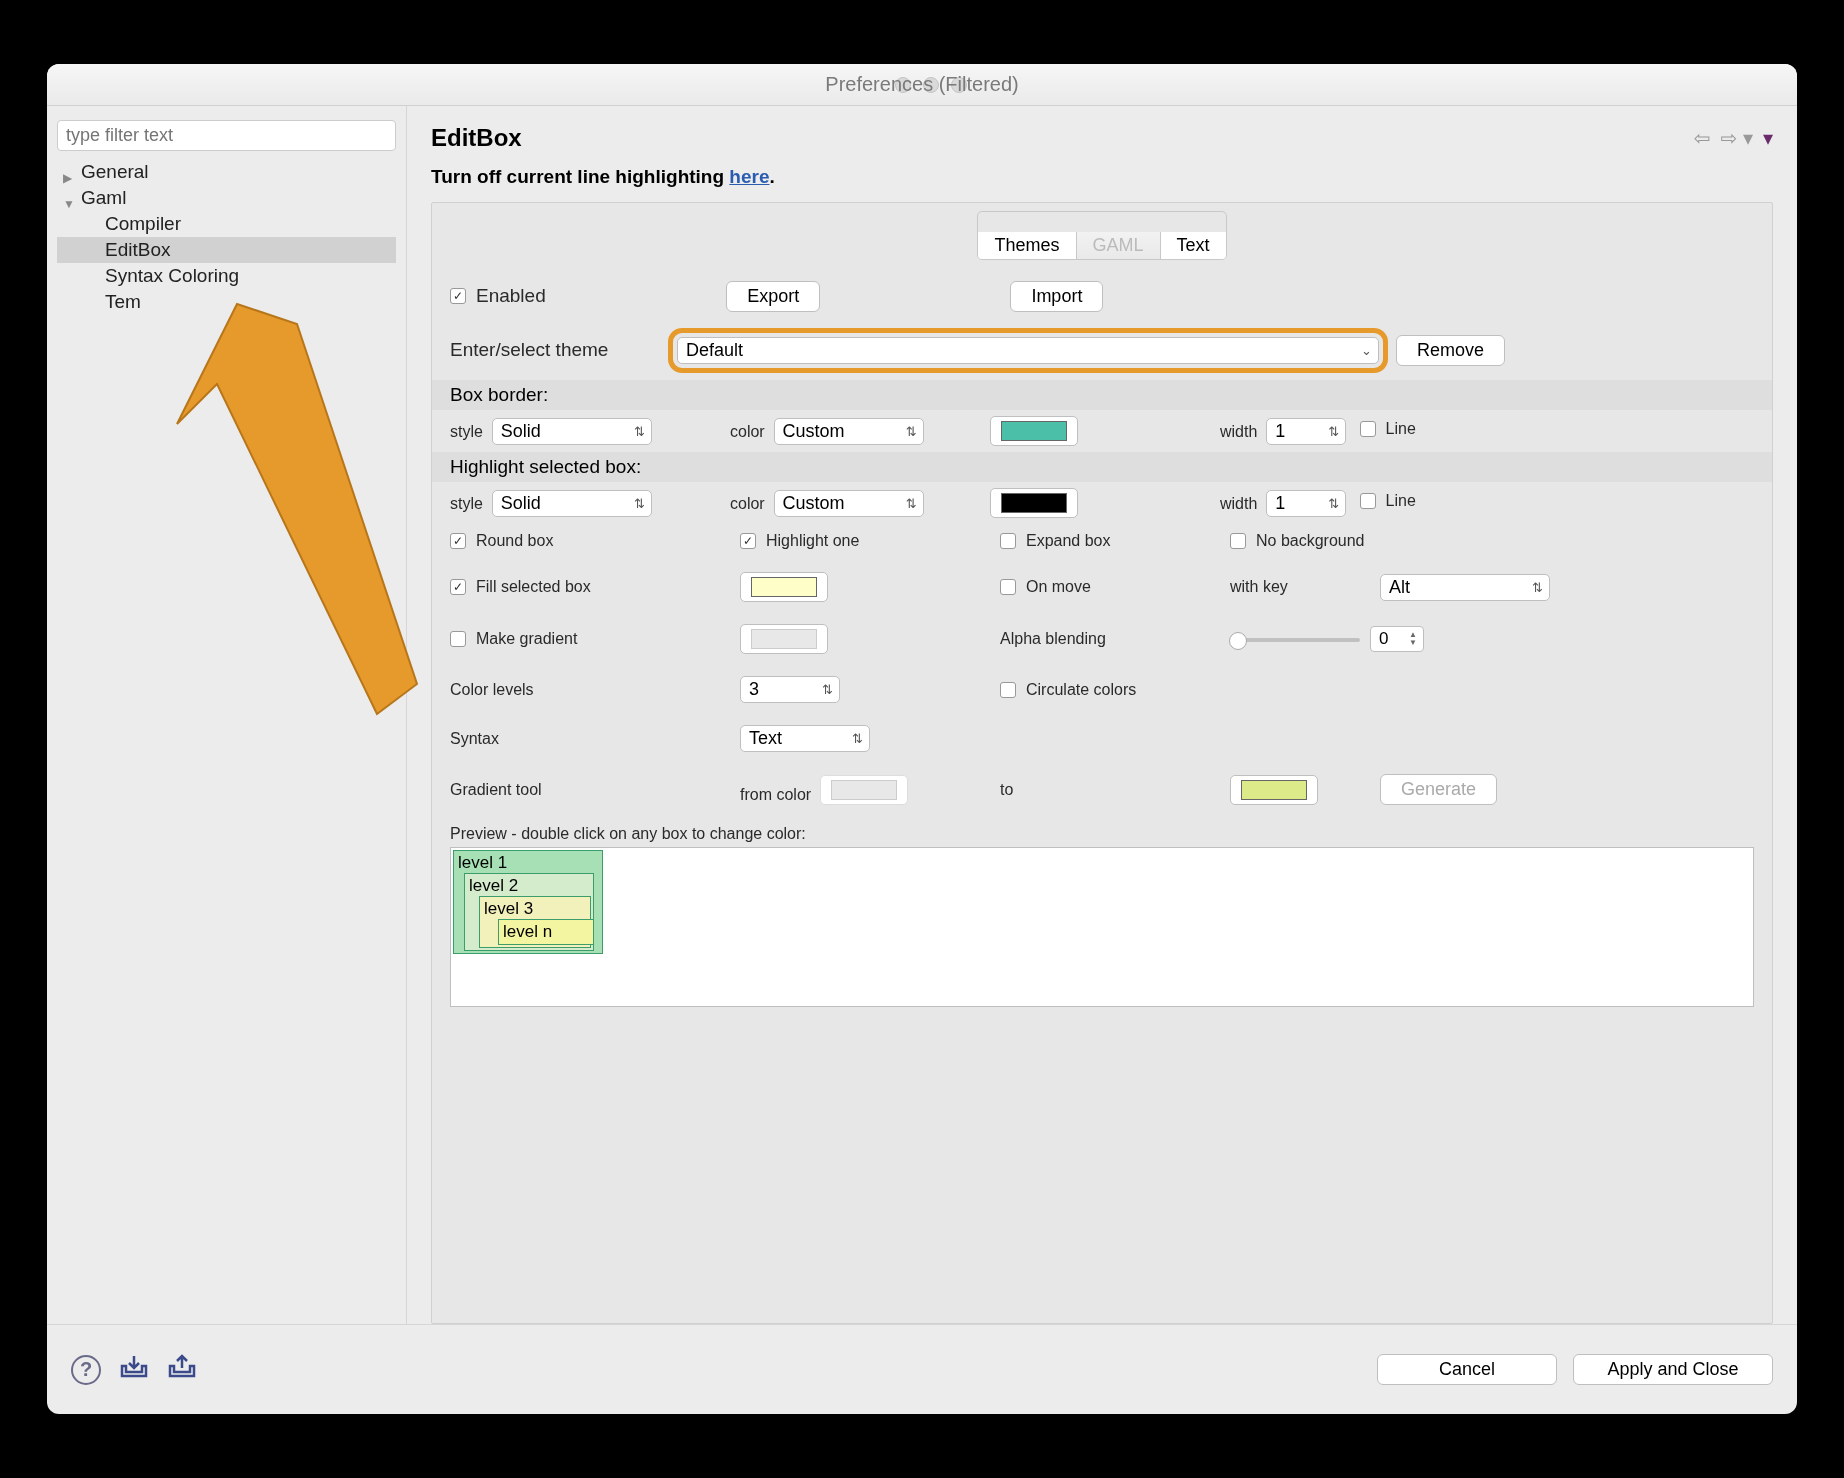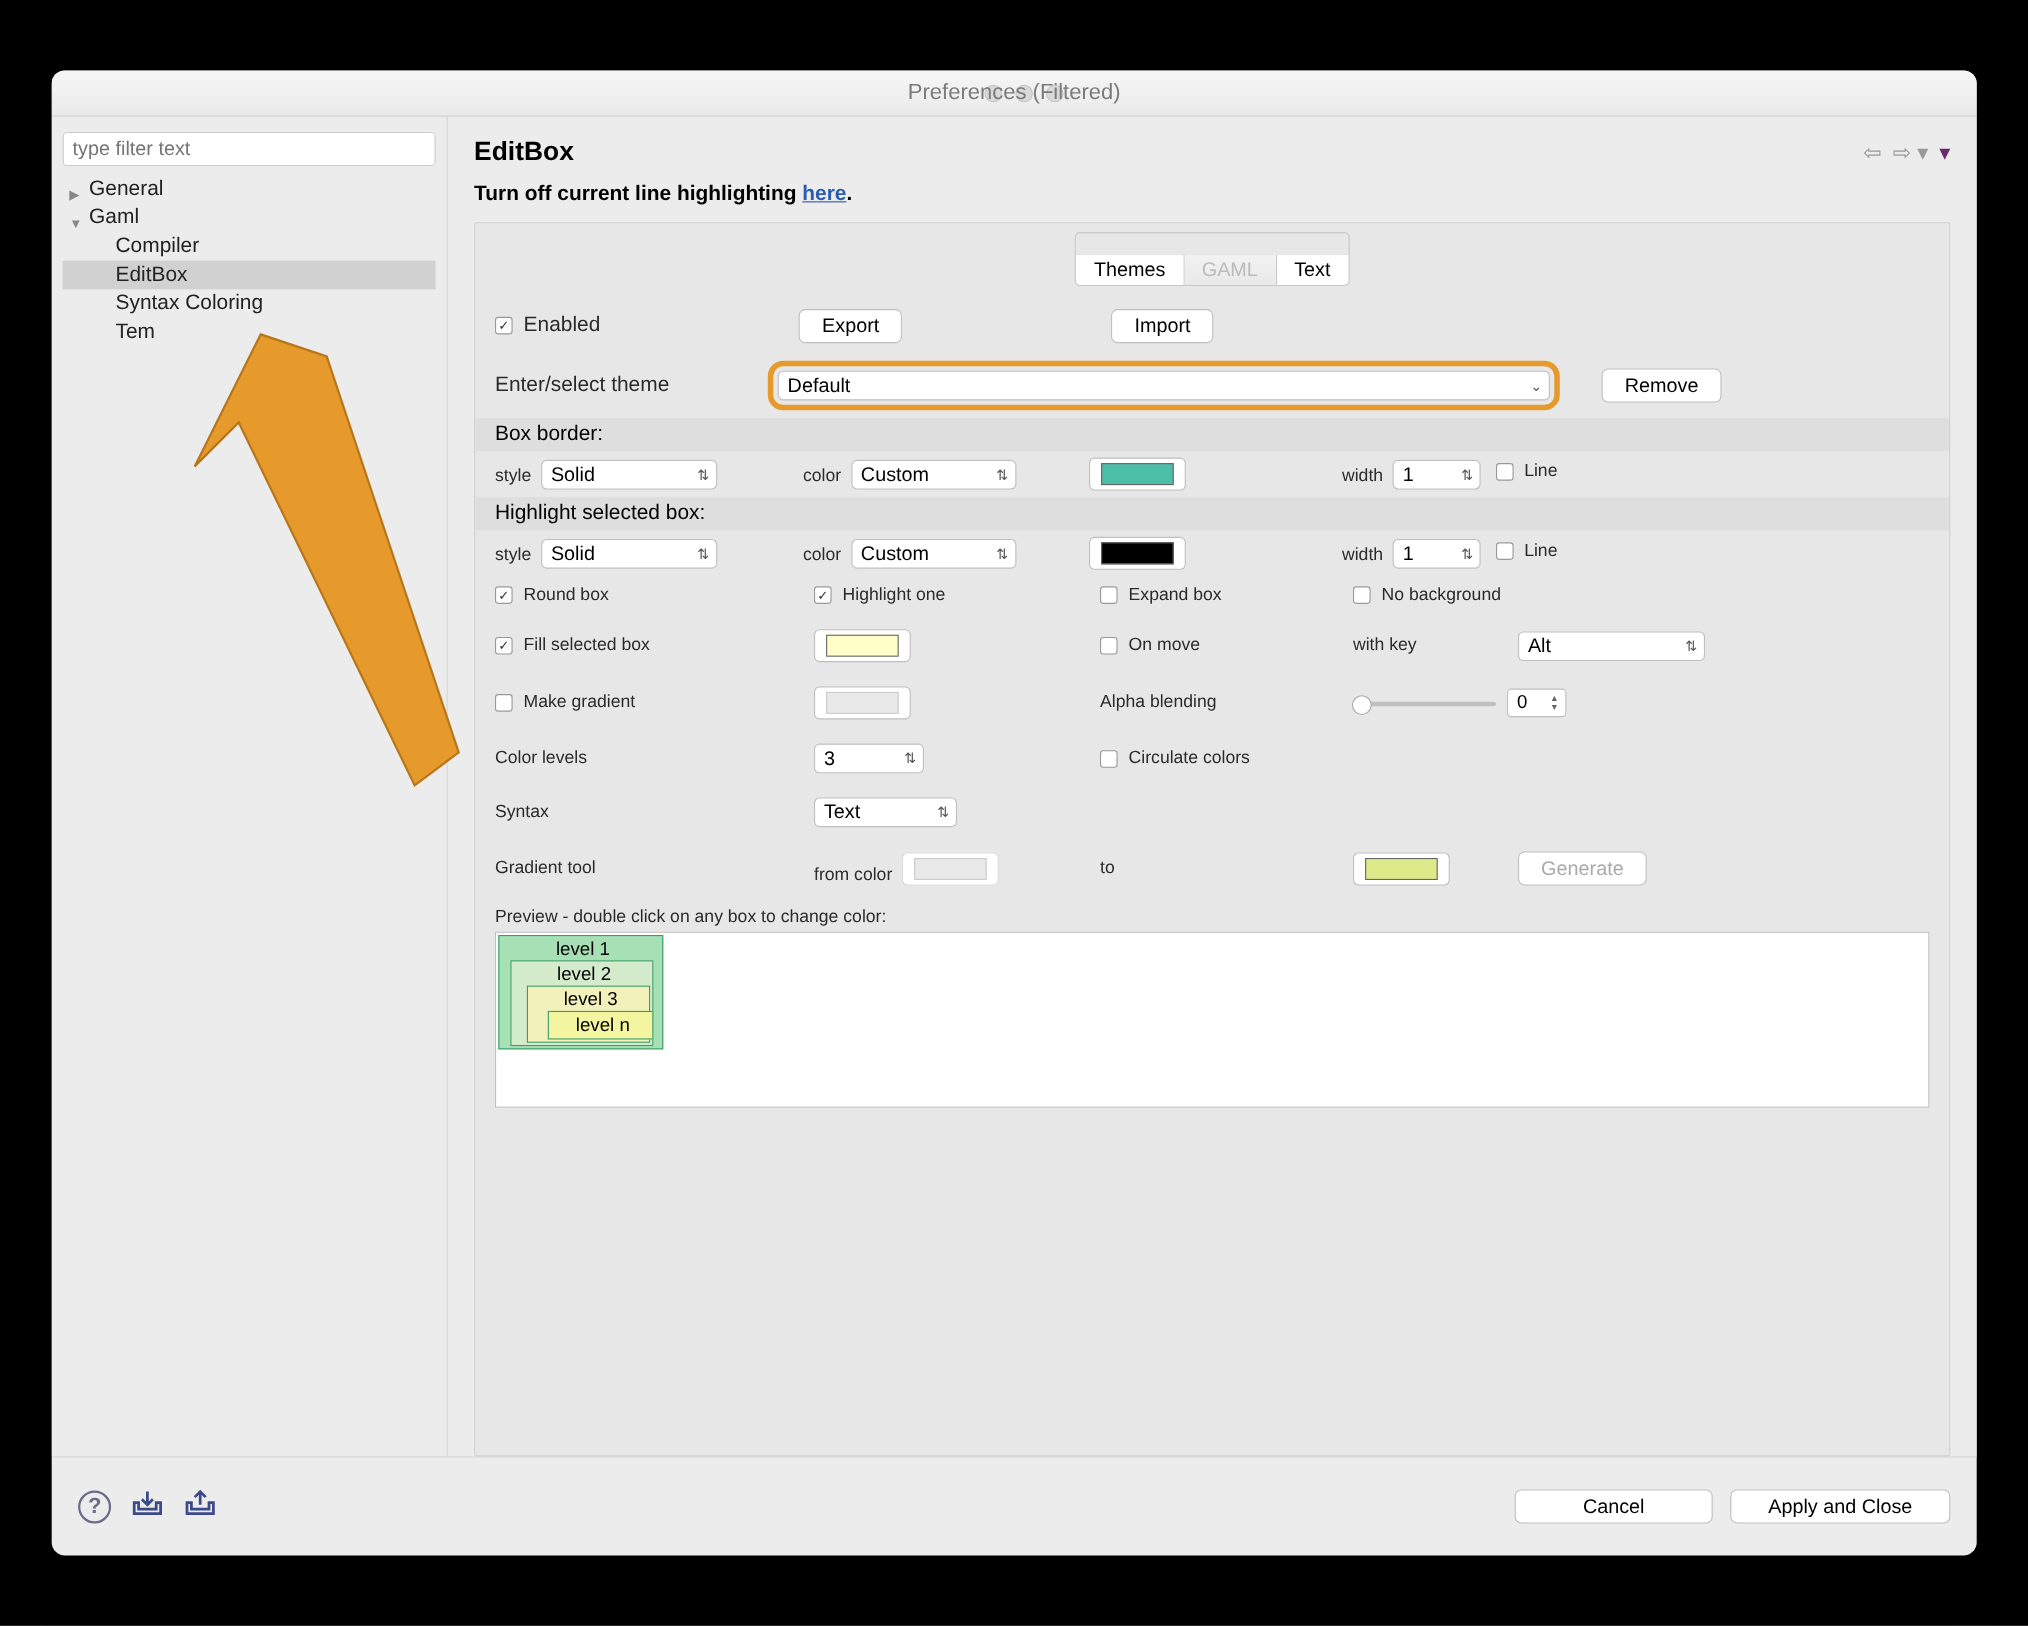--- a/index.html
+++ b/index.html
@@ -50,21 +50,21 @@
 .swatch.gray{background:#e8e8e8; border-color:#ccc;}
 .swatch.lime{background:#dcea8a;}
 .swatch-box{background:#fff;border:1px solid #bfbfbf;border-radius:5px;padding:4px 10px;display:inline-flex;}
 .chk { width:16px; height:16px; border:1px solid #999; border-radius:3px; background:#fff; display:inline-flex; align-items:center; justify-content:center; margin-right:10px; font-size:12px; color:#333; vertical-align:middle;}
 .chk.on::before{content:"✓";}
 .chklabel{display:inline-flex;align-items:center;}
 .slider{ width:130px; height:4px; background:#c0c0c0; border-radius:2px; position:relative; display:inline-block; vertical-align:middle; margin-right:10px;}
 .slider::before{content:"";position:absolute;left:-1px;top:-6px;width:16px;height:16px;border-radius:50%;background:#fff;border:1px solid #aaa;}
 .numbox{border:1px solid #bfbfbf;border-radius:4px;background:#fff;padding:2px 16px 2px 8px;font-size:17px;display:inline-block;min-width:54px;position:relative;}
 .numbox .spin{position:absolute;right:2px;top:0;bottom:0;width:12px;display:flex;flex-direction:column;justify-content:center;font-size:8px;color:#666;line-height:8px;}
-.preview{border:1px solid #bfbfbf; background:#fff; height:160px; margin-top:4px; padding:2px;text-align:center; }
+.preview{border:1px solid #bfbfbf; background:#fff; height:160px; margin-top:4px; padding:2px; }
 .pv-box{border:1px solid #3a9d6a; padding:2px 0 2px 4px; font-size:17px;}
 .pv1{width:150px; background:#a7e0b4;}
 .pv2{width:130px; background:#d4eccb; margin-left:6px;}
 .pv3{width:112px; background:#f3f1bb; margin-left:10px;}
 .pv4{width:96px; background:#f3f5a0; margin-left:14px;}
 .footer { height: 90px; display:flex; align-items:center; justify-content:space-between; padding: 0 24px; border-top:1px solid #d6d6d6;}
 .footer-left{display:flex;gap:18px;align-items:center;color:#6a6a8a;font-size:28px;}
 .help-circle{width:30px;height:30px;border:2.5px solid #6a6a8a;border-radius:50%;display:inline-flex;align-items:center;justify-content:center;font-size:20px;font-weight:700;}
 .arrow-annot{position:absolute; left:20px; top:160px; pointer-events:none; z-index:50;}
 </style>
@@ -134,21 +134,21 @@
           <span class="chklabel">
               <span class="chk on"></span>
               <span class="lbl">Enabled</span>
             </span>
           <span style="flex:1"></span>
           <button class="btn" style="margin-left:-500px">Export</button>
           <button class="btn" style="margin-left:160px">Import</button>
           <span style="flex:1"></span>
         </div>
 
-        <div class="row" style="gap:38px; margin-top:6px;">
+        <div class="row" style="gap:8px; margin-top:6px;">
           <span class="lbl" style="min-width:210px">Enter/select theme</span>
           <div class="highlight">
             <div class="combo wide-combo">
                 <span>Default</span>
                 <span class="caret">⌄</span>
               </div>
           </div>
           <button class="btn">Remove</button>
         </div>
 

